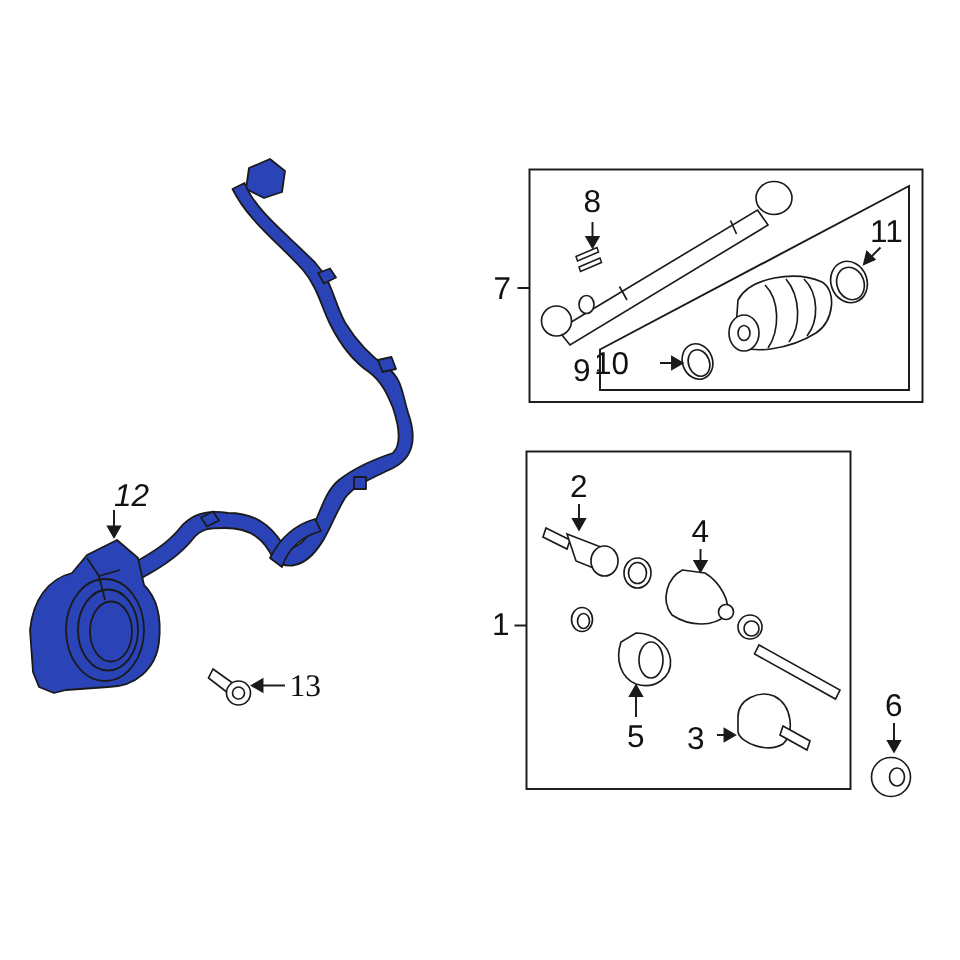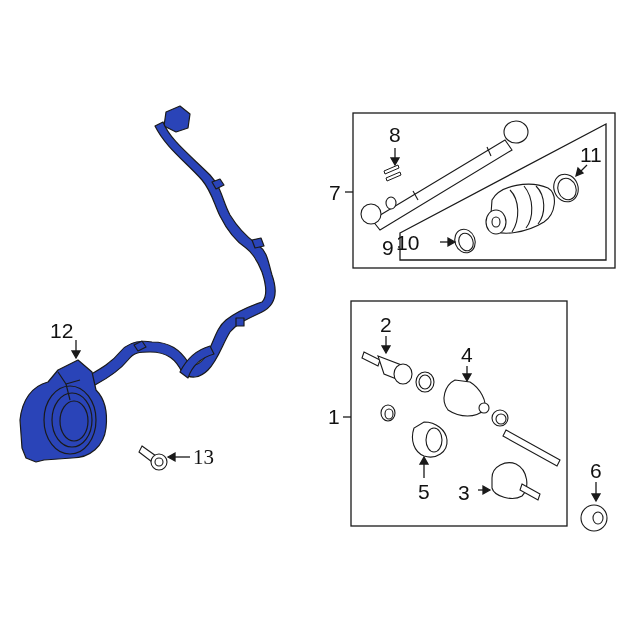--- a/index.html
+++ b/index.html
@@ -146,21 +146,21 @@
         <path d="M424 457 l-4 7 l8 0 z"></path>
       <line x1="478" y1="490" x2="484" y2="490"></line>
         <path d="M490 490 l-7 -4 l0 8 z"></path>
       <line x1="596" y1="482" x2="596" y2="496"></line>
         <path d="M596 501 l-4 -7 l8 0 z"></path>
       <line x1="76" y1="340" x2="76" y2="353"></line>
         <path d="M76 358 l-4 -7 l8 0 z"></path>
     </g>
   </svg>
 
-  <span class="callout" style="left:50px;top:320px;">12</span>
+  <span class="callout" style="left:76px;top:320px;font-style:italic;">12</span>
   <span class="callout" style="left:193px;top:447px;font-family:Liberation Serif, serif;">13</span>
   <span class="callout" style="left:329px;top:182px;">7</span>
   <span class="callout" style="left:389px;top:124px;">8</span>
   <span class="callout" style="left:382px;top:237px;">9</span>
   <span class="callout" style="left:396px;top:232px;">10</span>
   <span class="callout" style="left:580px;top:144px;">11</span>
   <span class="callout" style="left:328px;top:406px;">1</span>
   <span class="callout" style="left:380px;top:314px;">2</span>
   <span class="callout" style="left:461px;top:344px;">4</span>
   <span class="callout" style="left:418px;top:481px;">5</span>

